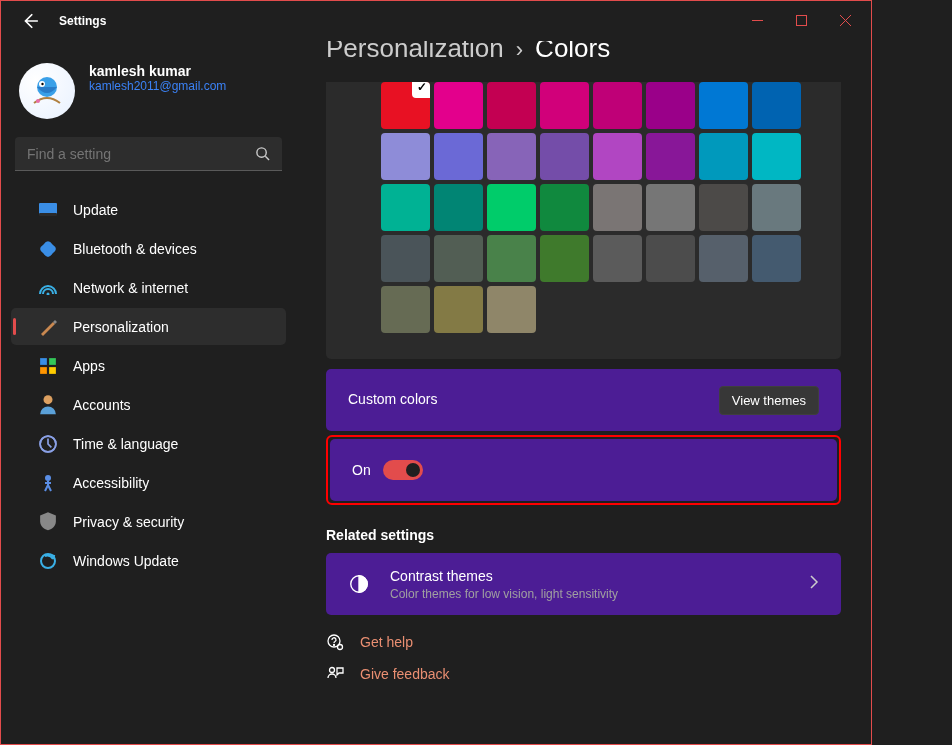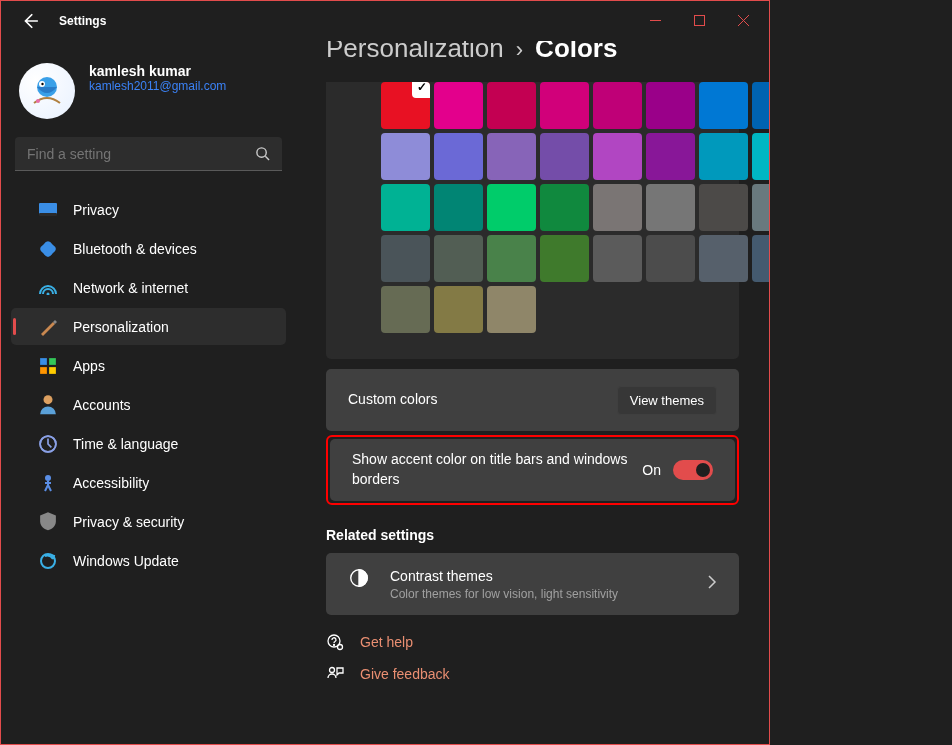--- a/index.html
+++ b/index.html
@@ -1,17 +1,17 @@
 <!DOCTYPE html>
 <html><head>
 <meta charset="utf-8">
 <style>
   * { box-sizing: border-box; margin: 0; padding: 0; }
   html, body { width: 952px; height: 745px; font-family: "Segoe UI", sans-serif; background: #1f1f1f; color: #fff; overflow: hidden; }
-  .window { width: 770px; height: 745px; background: #1f1f1f; position: relative; border: 1px solid #e24c4c; }
+  .window { width: 872px; height: 745px; background: #1f1f1f; position: relative; border: 1px solid #e24c4c; }
   
   .title-bar { height: 40px; display: flex; align-items: center; padding-left: 20px; }
   .back { width: 18px; height: 18px; display: flex; align-items: center; justify-content: center; color: #fff; margin-right: 20px; }
   .title { font-size: 12px; font-weight: 600; }
   .win-controls { position: absolute; top: 4px; right: 4px; display: flex; }
   .win-controls div { width: 44px; height: 30px; display: flex; align-items: center; justify-content: center; color: #e24c4c; }
   .body { display: flex; height: calc(100% - 40px); }
   
   .left { width: 295px; padding: 12px 0 0 0; }
   .profile { display: flex; align-items: flex-start; padding: 10px 18px 18px 18px; }
@@ -24,42 +24,42 @@
   .nav { list-style: none; }
   .nav li { height: 37px; display: flex; align-items: center; padding: 0 12px 0 28px; font-size: 14px; border-radius: 5px; margin: 2px 10px; cursor: default; position: relative; }
   .nav li.active { background: #2d2d2d; }
   .nav li.active::before { content: ""; position: absolute; left: 2px; top: 10px; bottom: 10px; width: 3px; background: #e24c4c; border-radius: 2px; }
   .nav .nicon { width: 18px; height: 18px; margin-right: 16px; display: flex; align-items: center; justify-content: center; }
   
   .main { flex: 1; padding: 0 30px 20px 30px; overflow: hidden; }
   .bread { display: flex; align-items: baseline; gap: 12px; margin-bottom: 18px; margin-top: -8px; }
   .bread .parent { font-size: 26px; font-weight: 400; color: #ccc; }
   .bread .sep { font-size: 22px; color: #ccc; }
-  .bread .current { font-size: 26px; font-weight: 700; }
+  .bread .current { font-size: 26px; font-weight: 400; }
   .palette-wrap { background: #2b2b2b; padding: 0 0 26px 55px; border-radius: 0 0 5px 5px; margin-bottom: 10px; }
   .palette { display: grid; grid-template-columns: repeat(8, 49px); gap: 4px; }
   .swatch { width: 49px; height: 47px; border-radius: 4px; position: relative; cursor: pointer; }
   .swatch.sel::after { content: ""; position: absolute; top: 0; right: 0; width: 18px; height: 16px; background: #fff; border-bottom-left-radius: 4px; border-top-right-radius: 4px; }
   .swatch.sel::before { content: "✓"; position: absolute; top: -2px; right: 3px; z-index: 2; color: #000; font-size: 12px; font-weight: bold; }
-  .setting { background: #404040; border-radius: 5px; padding: 0 22px; margin-top: 4px; }
+  .setting { background: #4c1d95; border-radius: 5px; padding: 0 22px; margin-top: 4px; }
   .setting-row { display: flex; align-items: center; justify-content: space-between; min-height: 62px; }
   .setting-row + .setting-row { border-top: 1px solid #1f1f1f; }
   .setting-label { font-size: 14px; max-width: 360px; line-height: 1.4; }
   .setting-sub { font-size: 12px; color: #a0a0a0; }
   .btn { background: #373737; border: 1px solid #3f3f3f; color: #fff; font-size: 13px; padding: 6px 12px; border-radius: 4px; }
   .toggle { display: flex; align-items: center; gap: 12px; font-size: 14px; }
   .toggle-track { width: 40px; height: 20px; border-radius: 10px; position: relative; }
   .toggle-off .toggle-track { background: #2b2b2b; border: 1px solid #888; }
   .toggle-off .toggle-thumb { width: 12px; height: 12px; border-radius: 50%; background: #ccc; position: absolute; left: 3px; top: 3px; }
   .toggle-on .toggle-track { background: #e24c4c; }
   .toggle-on .toggle-thumb { width: 14px; height: 14px; border-radius: 50%; background: #1f1f1f; position: absolute; right: 3px; top: 3px; }
   .highlight { border: 2px solid #f00; border-radius: 6px; padding: 2px; margin-top: 4px; }
   .highlight .setting { margin-top: 0; }
   .section-title { font-size: 14px; font-weight: 600; margin: 22px 0 10px 0; }
-  .contrast { display: flex; align-items: flex-start; gap: 20px; }
+  .contrast { display: flex; align-items: center; gap: 20px; }
   .contrast .icon { width: 22px; height: 22px; }
   .chev { color: #ccc; }
   .links { margin-top: 18px; }
   .link { display: flex; align-items: center; gap: 16px; margin: 6px 0 14px 0; color: #ea8f72; font-size: 14px; }
   .link .licon { width: 18px; height: 18px; display: flex; color: #fff; }
 </style>
 </head>
 <body>
 <div class="window">
 
@@ -117,21 +117,21 @@
           </svg>
     </div>
     <ul class="nav" id="nav">
           <li>
             <span class="nicon">
               <svg viewBox="0 0 18 14">
                 <rect x="0" y="0" width="18" height="12" rx="1" fill="#3a8ee6"></rect>
                 <rect x="0" y="10" width="18" height="3" rx="1" fill="#2a2a2a"></rect>
               </svg>
             </span>
-            <span>Privacy</span>
+            <span>Update</span>
           </li>
           <li>
             <span class="nicon">
               <svg viewBox="0 0 16 16">
                 <path d="M4 4 Q8 -2 12 4 Q18 8 12 12 Q8 18 4 12 Q-2 8 4 4" fill="#3a8ee6"></path>
               </svg>
             </span>
             <span>Bluetooth &amp; devices</span>
           </li>
           <li>
@@ -268,21 +268,20 @@
     <div class="setting">
       <div class="setting-row">
         <div class="setting-label">Custom colors</div>
         <button class="btn">View themes</button>
       </div>
     </div>
 
     <div class="highlight">
       <div class="setting">
         <div class="setting-row">
-          <div class="setting-label">Show accent color on title bars and windows borders</div>
           <div class="toggle toggle-on">
             <span>On</span>
             <div class="toggle-track">
                   <div class="toggle-thumb"></div>
                 </div>
           </div>
         </div>
       </div>
     </div>
 

